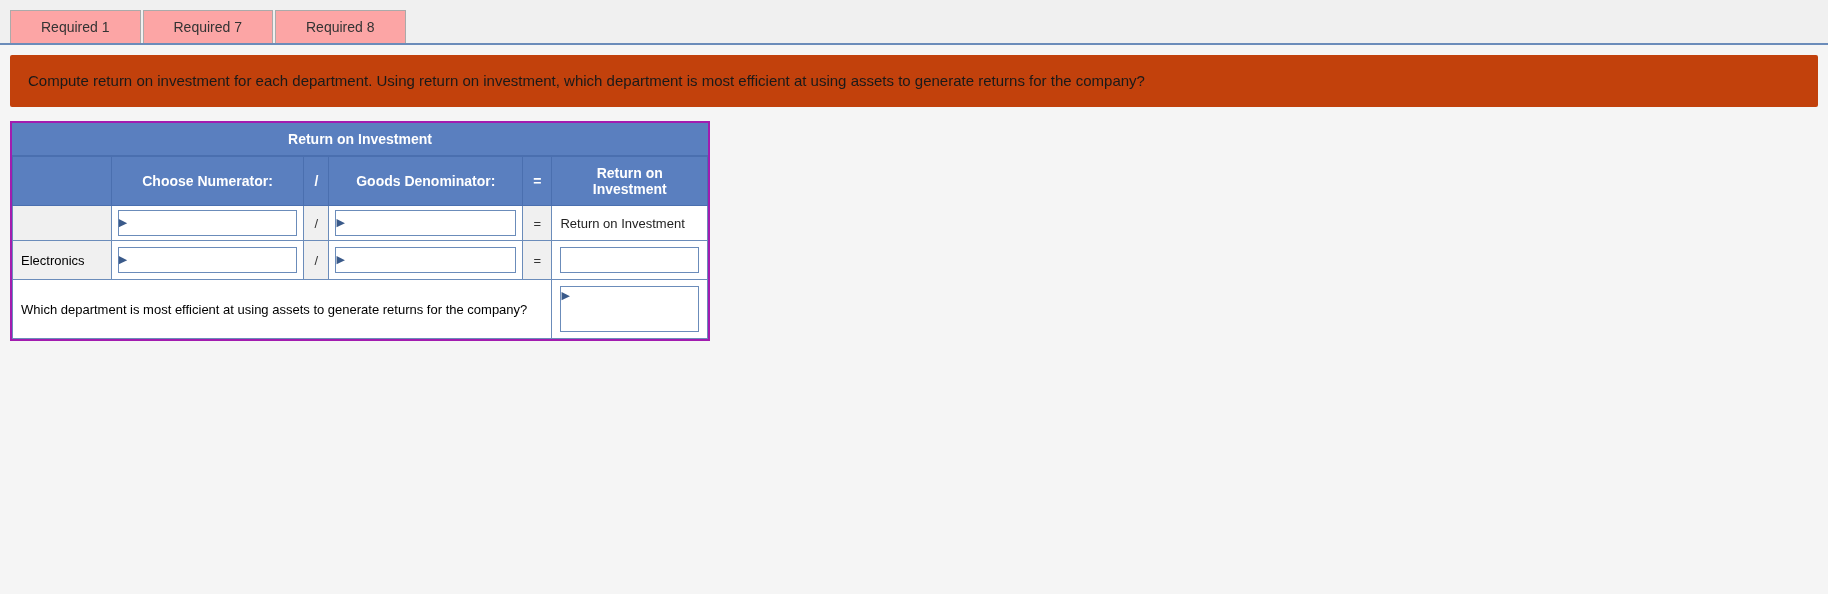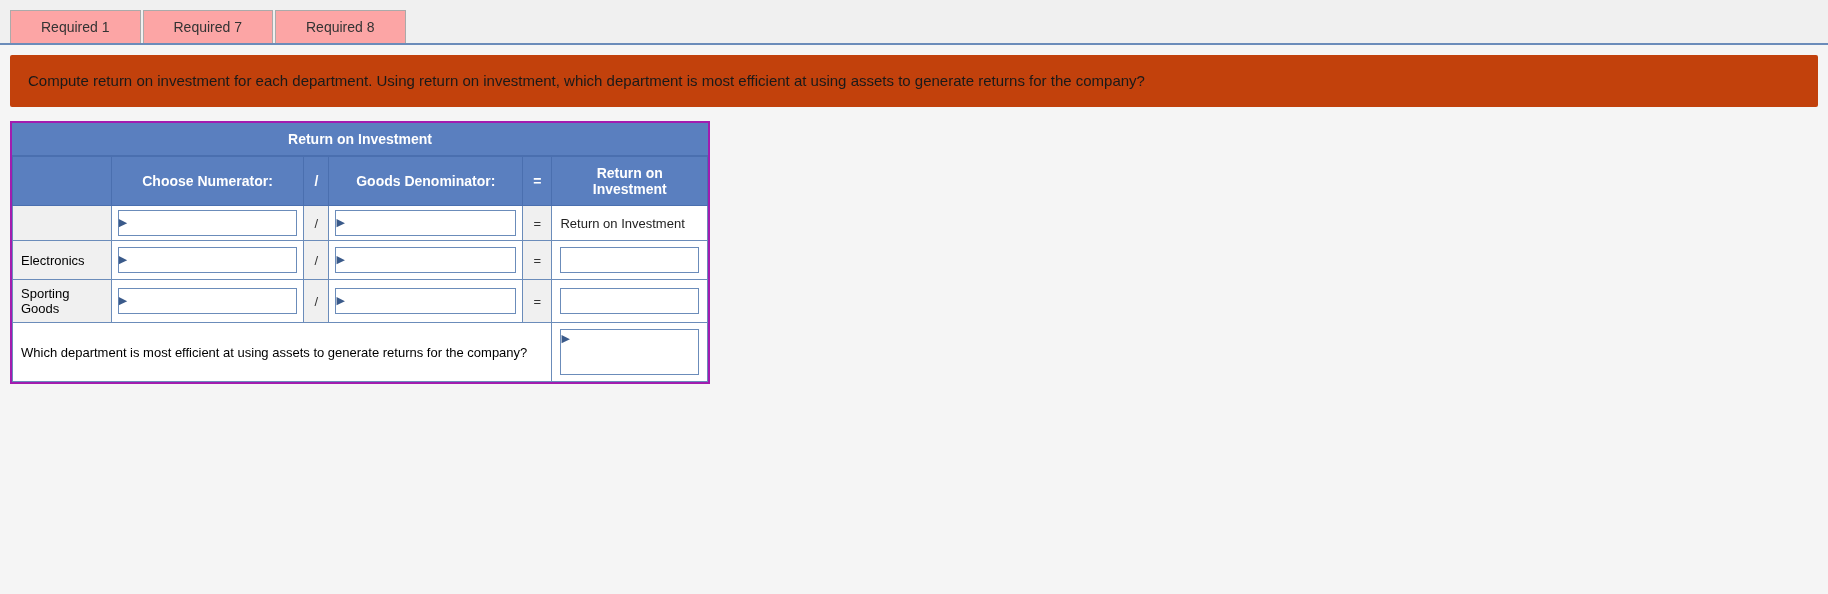--- a/index.html
+++ b/index.html
@@ -229,38 +229,20 @@
             <div class="dropdown-wrapper">
               <span class="dropdown-arrow">▶</span>
             </div>
           </td>
           <td class="equals-cell col-equals">=</td>
           <td class="result-cell col-result">
             <div class="result-input"></div>
           </td>
         </tr>
 
-        <tr>
-          <td class="label-cell col-label">Sporting<br>Goods</td>
-          <td class="dropdown-cell col-numerator">
-            <div class="dropdown-wrapper">
-              <span class="dropdown-arrow">▶</span>
-            </div>
-          </td>
-          <td class="slash-cell col-slash">/</td>
-          <td class="dropdown-cell col-denominator">
-            <div class="dropdown-wrapper">
-              <span class="dropdown-arrow">▶</span>
-            </div>
-          </td>
-          <td class="equals-cell col-equals">=</td>
-          <td class="result-cell col-result">
-            <div class="result-input"></div>
-          </td>
-        </tr>
 
         <tr>
           <td colspan="5" class="wide-label-cell">Which department is most efficient at using assets to generate returns for the company?</td>
           <td class="result-cell col-result">
             <div class="result-input" style="min-height:46px;">
               <span class="dropdown-arrow">▶</span>
             </div>
           </td>
         </tr>
       </tbody>

